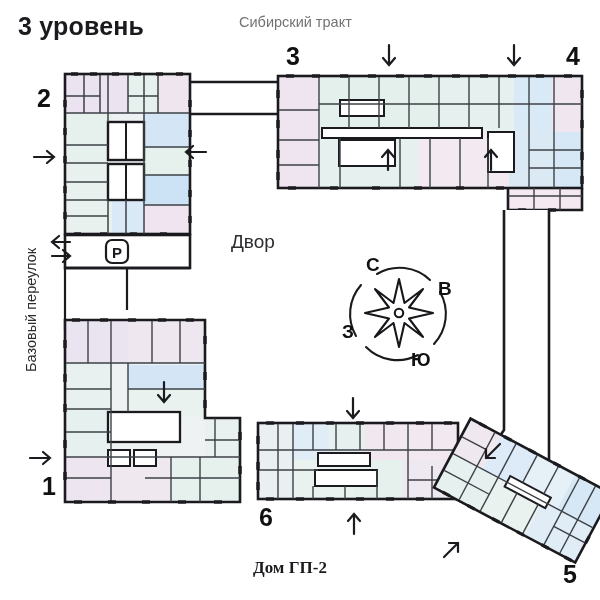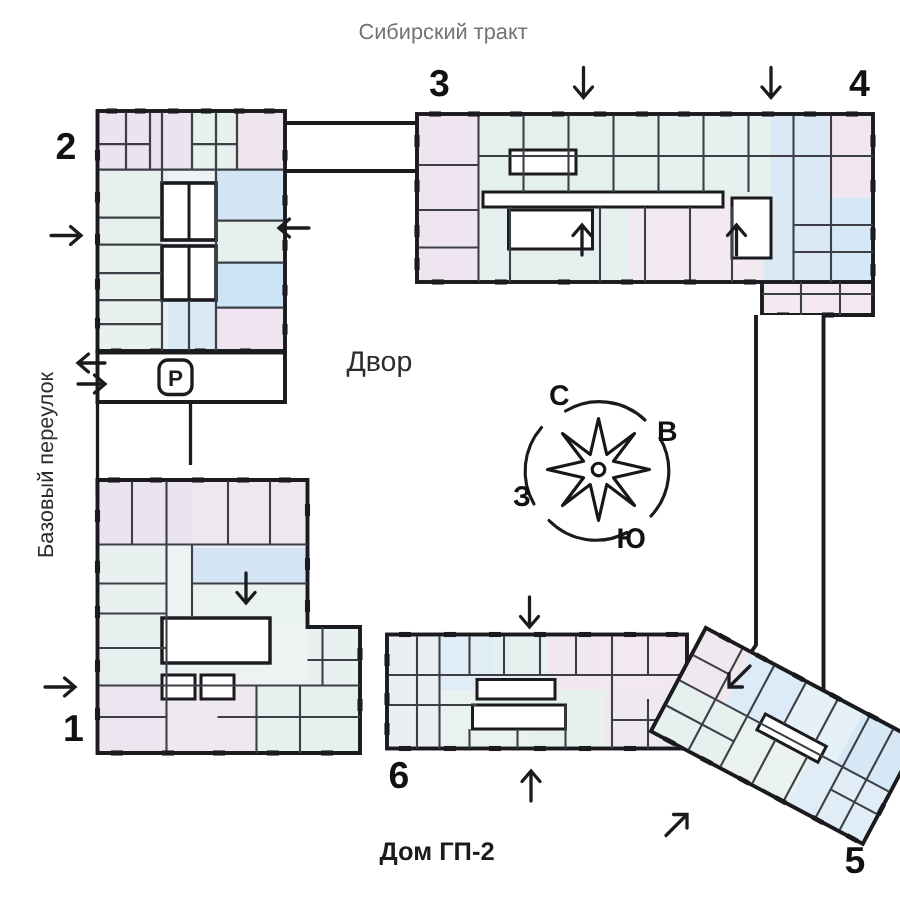--- a/index.html
+++ b/index.html
@@ -7,21 +7,21 @@
        font-family:"Liberation Sans","DejaVu Sans",sans-serif;color:#1b1b1f;}
   #stage{position:relative;width:600px;height:600px;}
   svg#plan{position:absolute;left:0;top:0;width:600px;height:600px;display:block;}
 
   .lbl{position:absolute;white-space:nowrap;line-height:1;}
   .title{font-size:25px;font-weight:700;letter-spacing:.2px;}
   .street{font-size:14.5px;font-weight:400;color:#737373;}
   .street-v{font-size:14.5px;font-weight:400;color:#2b2b30;
             transform-origin:0 0;transform:rotate(-90deg);}
   .yard{font-size:19px;font-weight:400;color:#2b2b30;}
-  .house{font-size:17px;font-weight:600;color:#1b1b1f;}
+  .house{font-size:17px;font-weight:600;color:#1b1b1f;font-family:Liberation Serif, serif;}
   .bnum{font-size:25px;font-weight:700;color:#111;}
   .cdir{font-size:19px;font-weight:700;color:#111;}
 </style>
 </head>
 <body>
 
 <div id="stage">
 
   <svg id="plan" viewBox="0 0 600 600">
     <defs>
@@ -393,20 +393,21 @@
       <g fill="none" stroke="#1b1b1f" stroke-width="2.1" stroke-linecap="round">
         <path d="M377,274 A44,44 0 0 1 430,280"></path>
         <path d="M440,292 A44,44 0 0 1 434,344"></path>
         <path d="M418,355 A44,44 0 0 1 366,347"></path>
         <path d="M356,336 A44,44 0 0 1 361,285"></path>
       </g>
       <use href="#starburst" x="399" y="313"></use>
     </g>
   </svg>
 
+  <div class="lbl title" style="left:18px;top:14px;">3 уровень</div>
 
   <div class="lbl street" style="left:239px;top:15px;">Сибирский тракт</div>
 
   <div class="lbl street-v" style="left:24px;top:372px;">Базовый переулок</div>
 
   <div class="lbl yard" style="left:231px;top:232px;">Двор</div>
 
   <div class="lbl house" style="left:253px;top:559px;">Дом ГП-2</div>
 
   <div class="lbl bnum" style="left:37px;top:86px;">2</div>

